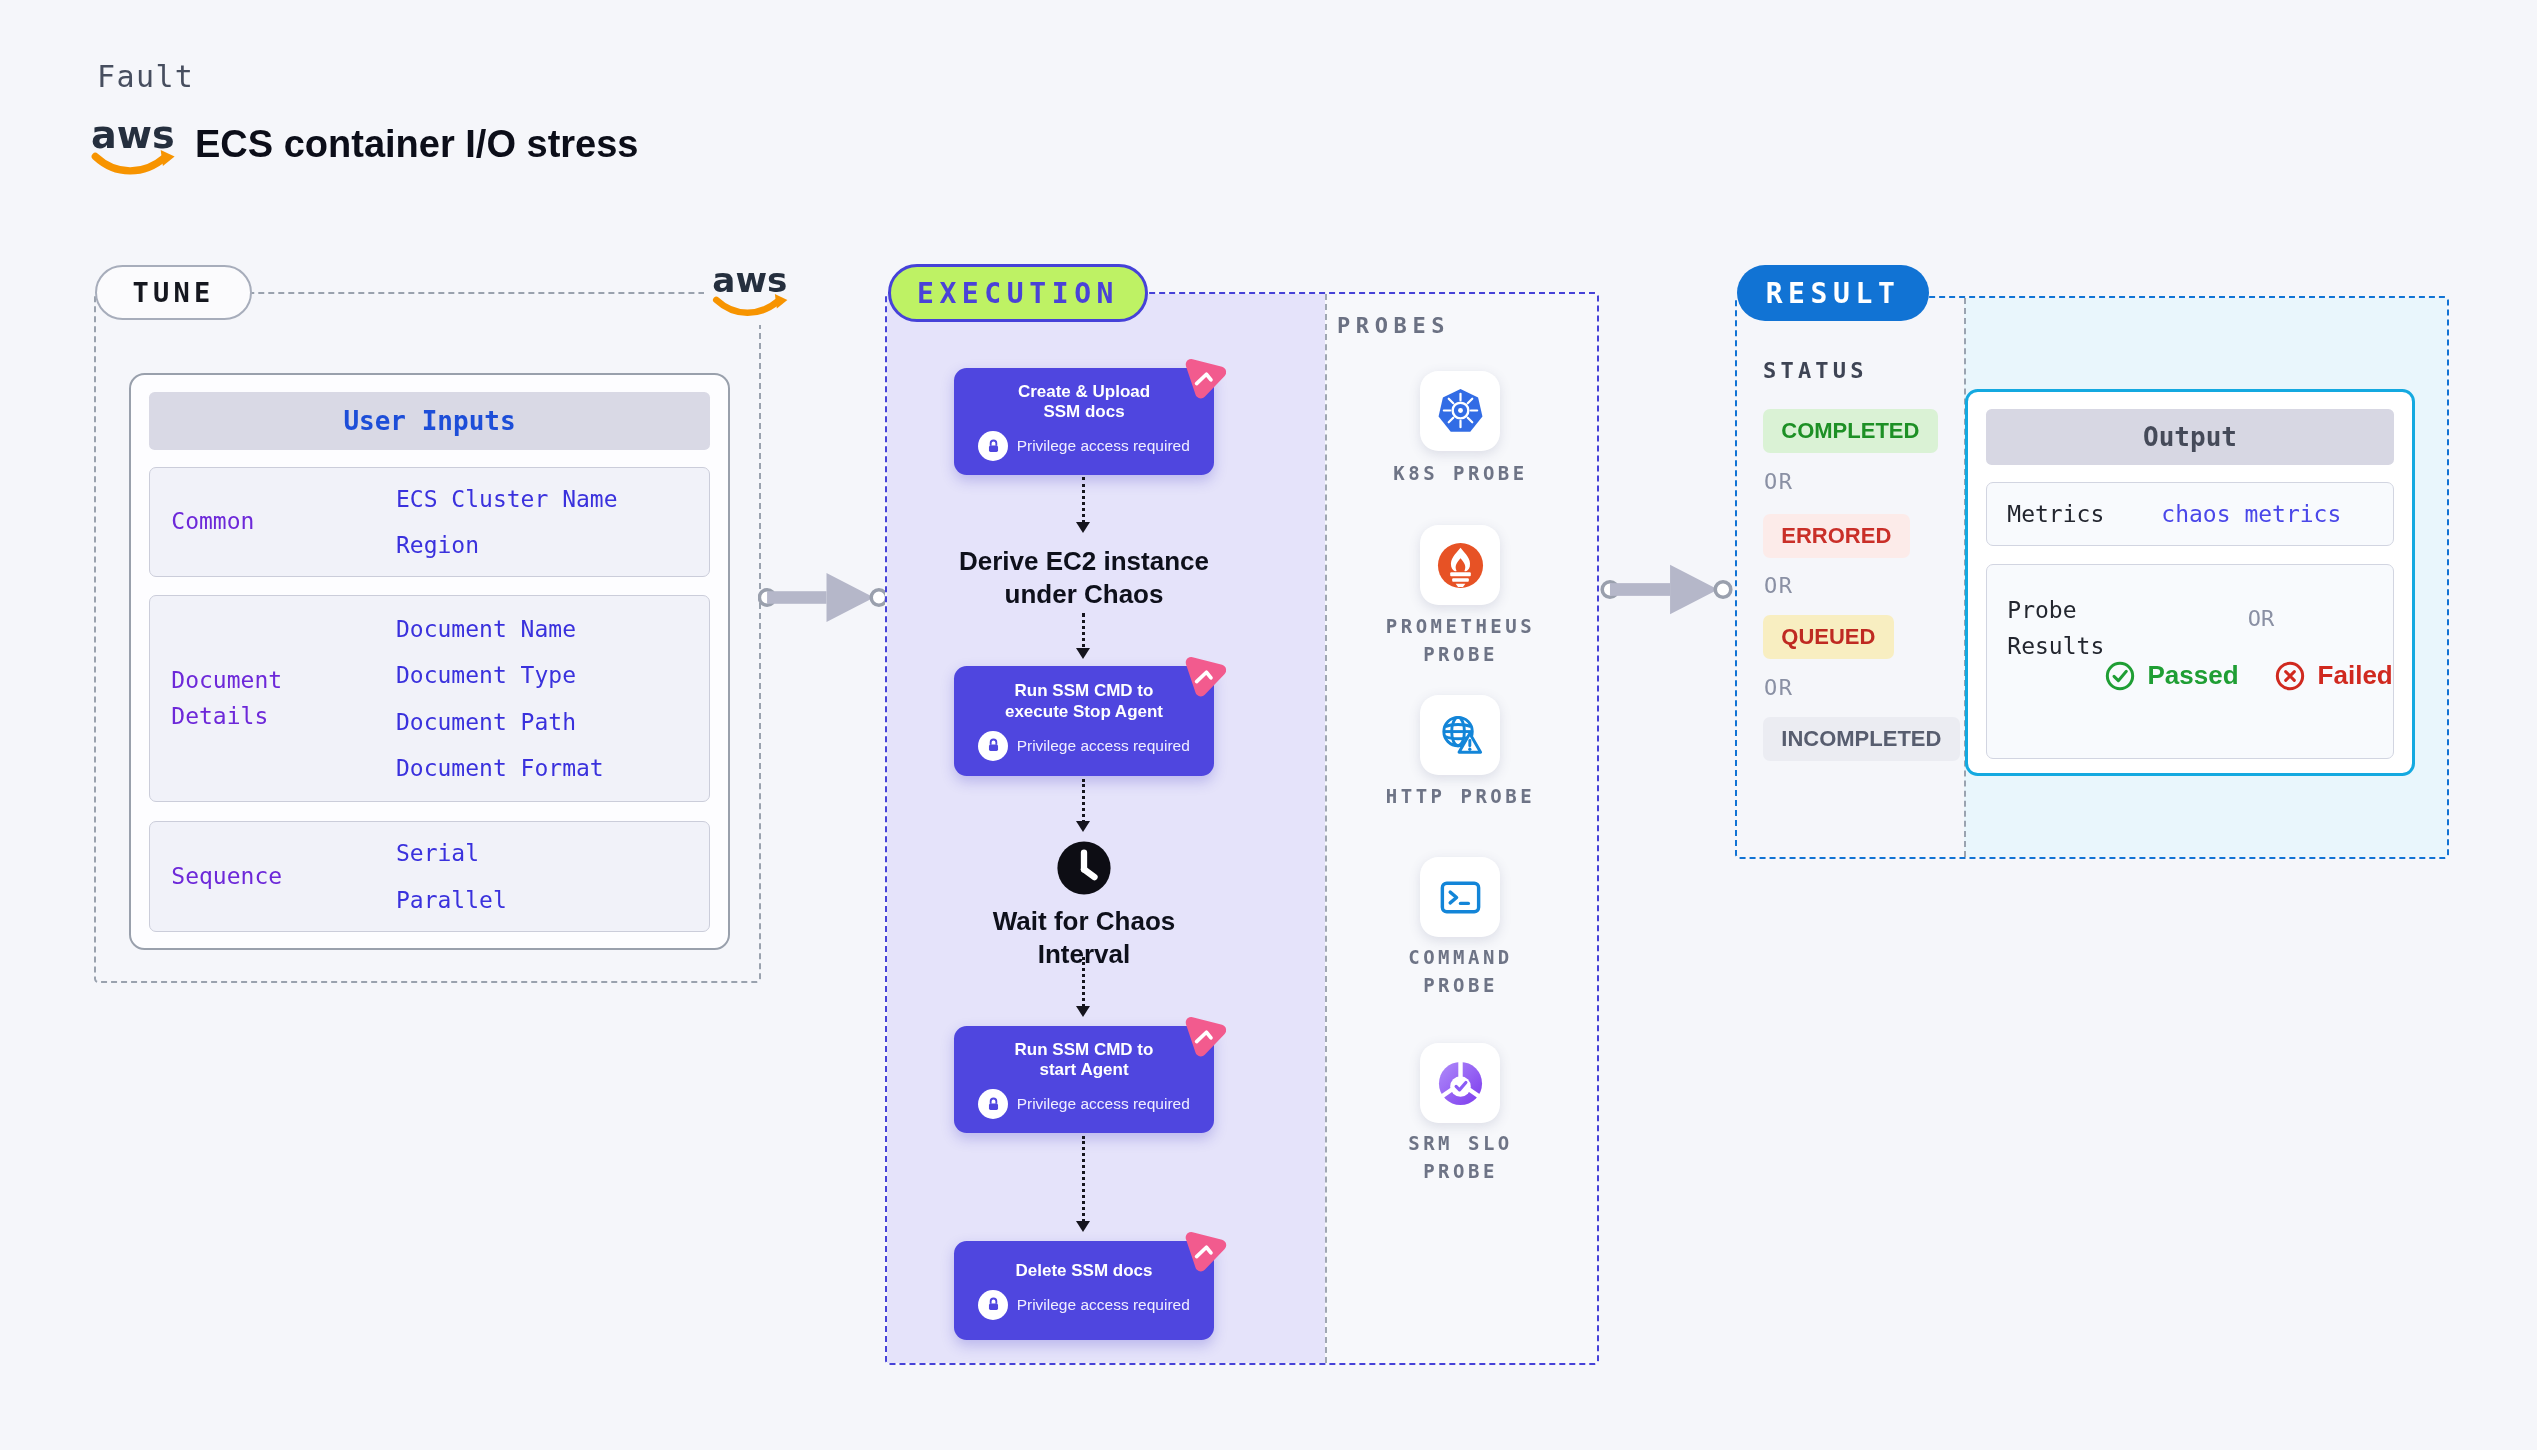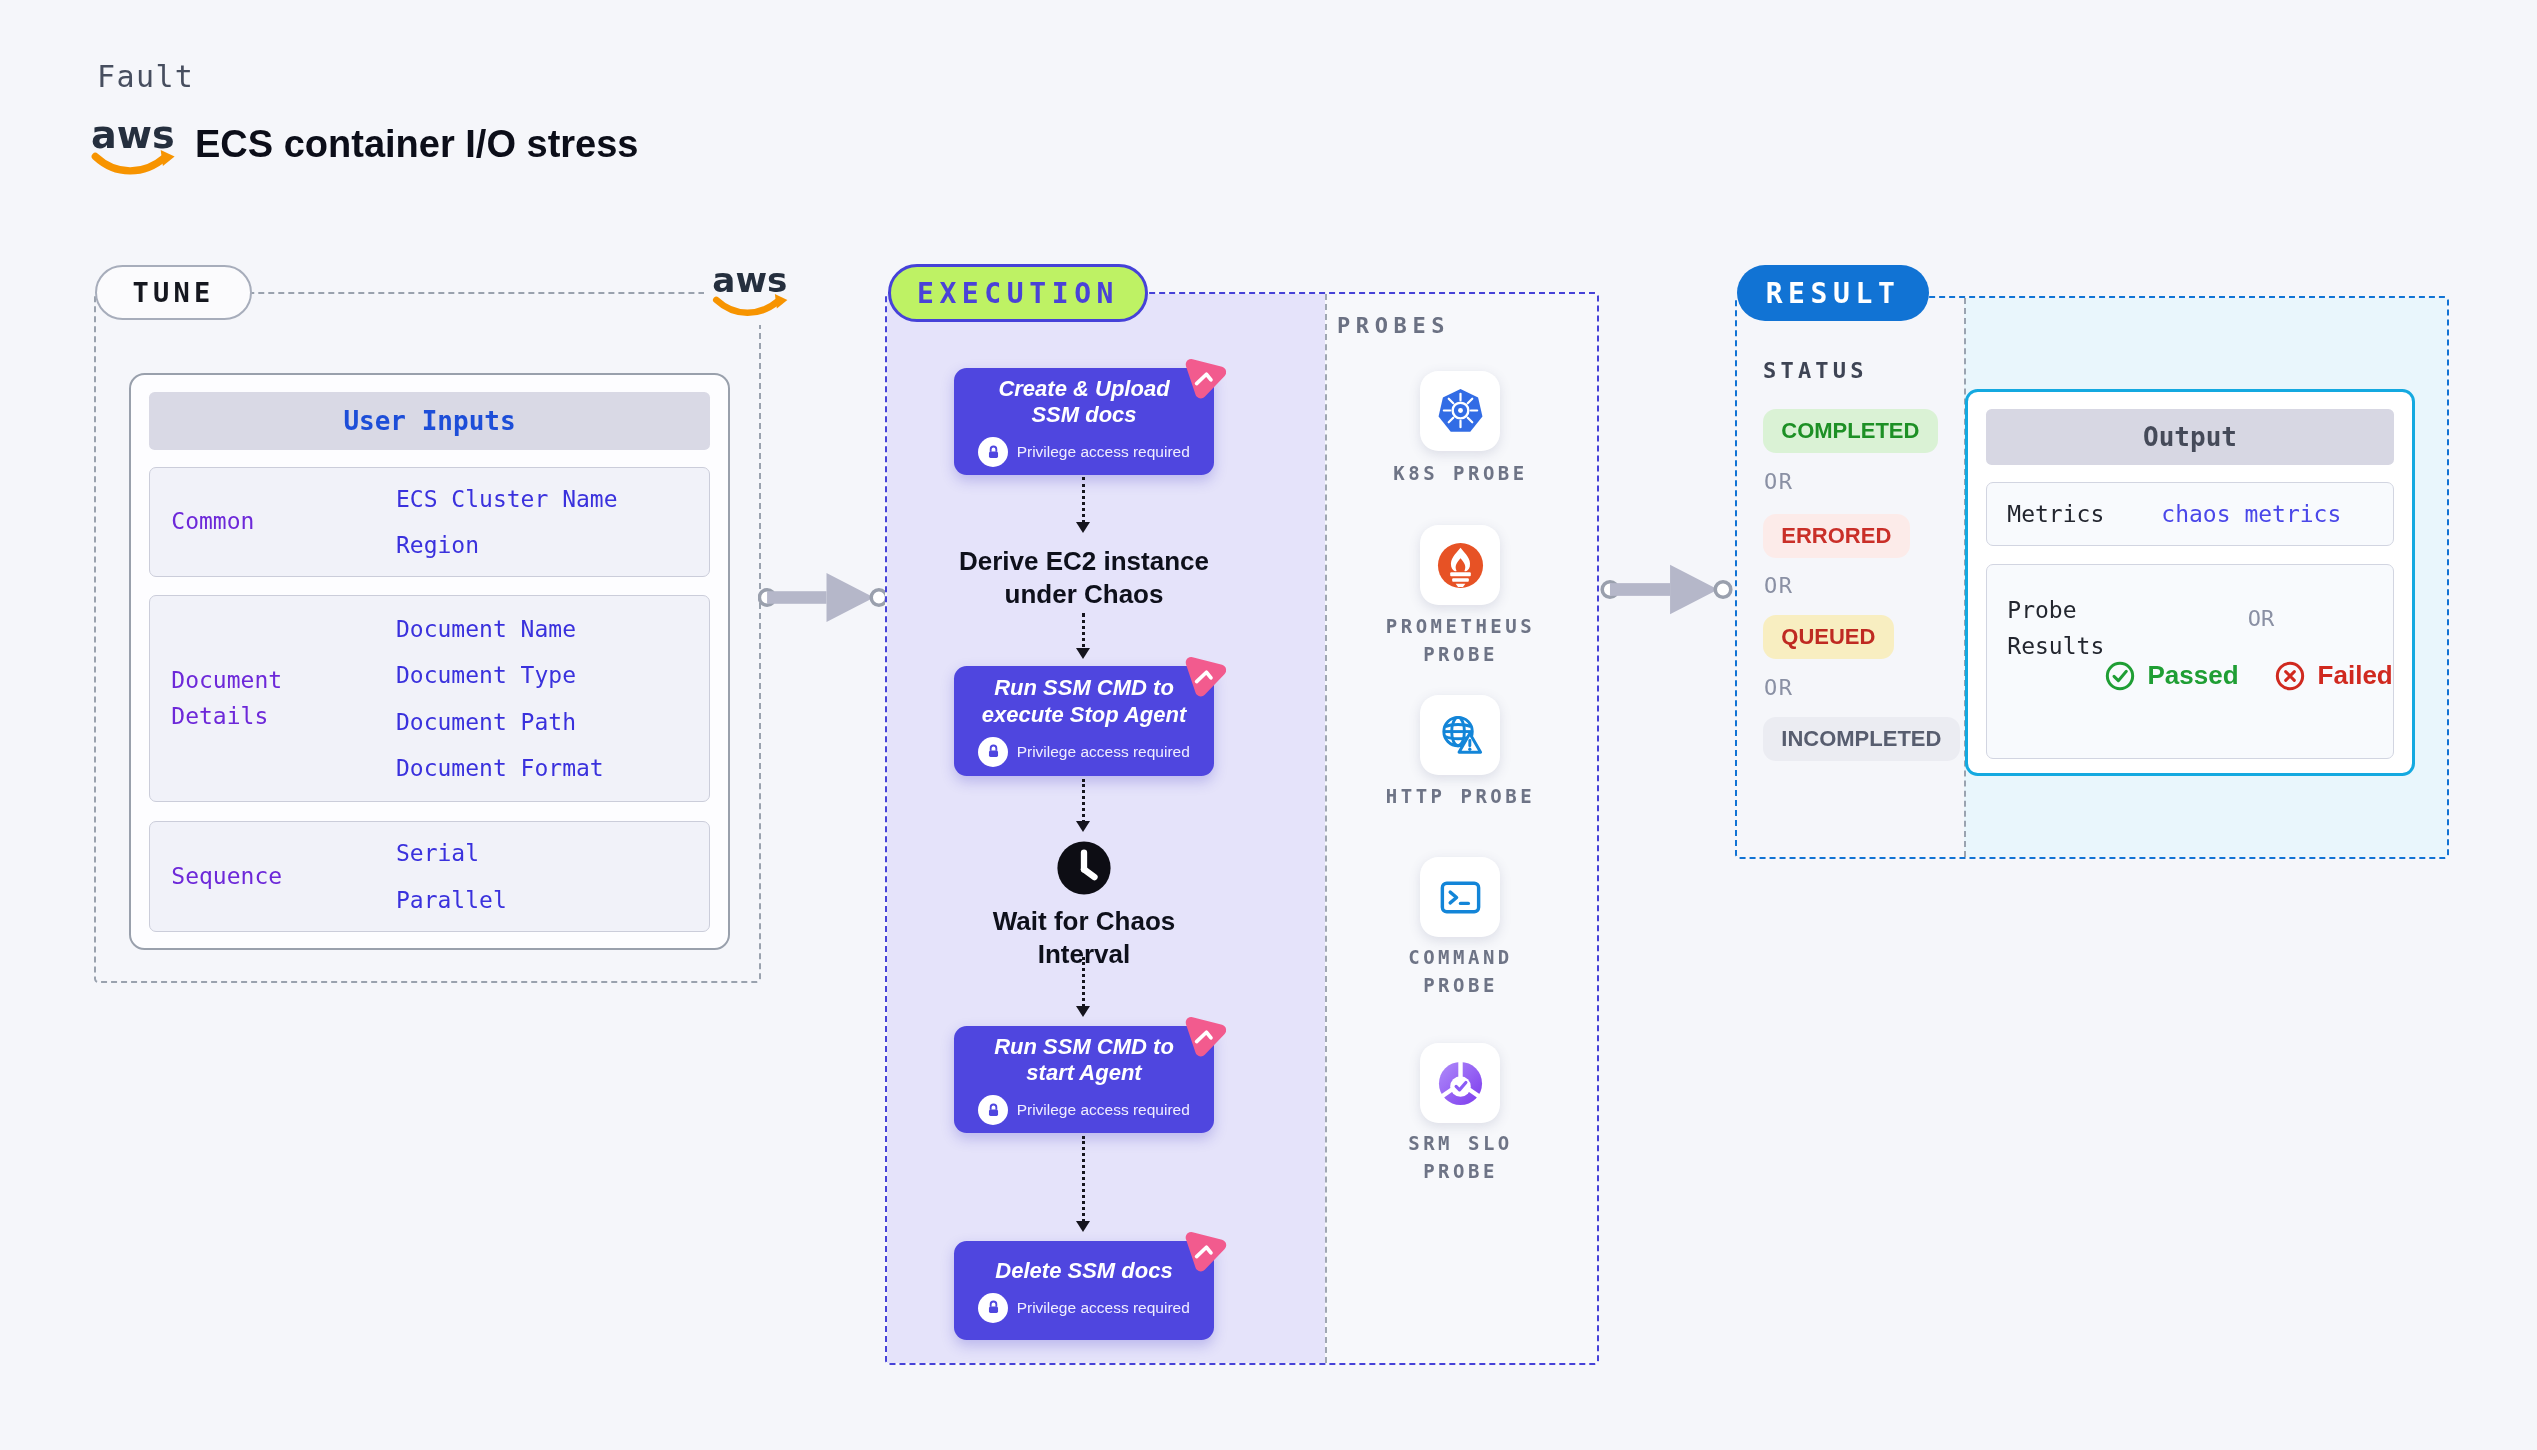--- a/index.html
+++ b/index.html
@@ -39,21 +39,21 @@
   .exec { left:885px; top:292px; width:714px; height:1073px; border:2.8px dashed #4642d8; border-radius:4.2px; background:#f7f8fb; }
   .exec-fill { position:absolute; left:0; top:0; bottom:0; width:438px; background:#e5e3fa; }
   .exec-sep  { position:absolute; left:438px; top:0; bottom:0; border-left:2.1px dashed #a0a7b2; }
   .exec-pill { left:888px; top:264px; width:260px; height:58px; background:#bef264; border:3.5px solid #4642d8;
                border-radius:31px; font:700 28px "DejaVu Sans Mono", monospace; color:#4a42d8; letter-spacing:5.6px; }
   .probes-label { left:1337px; top:313px; font:700 22px "DejaVu Sans Mono", monospace; color:#6b7183; letter-spacing:5.6px; }
 
   .step { left:954px; width:260px; background:#4f46df; border-radius:12.7px; color:#fff; display:flex; flex-direction:column;
           align-items:center; justify-content:center; gap:8.5px; box-shadow:0 5.6px 12.7px rgba(63,56,200,.25); }
   .s0 { top:368px; height:107px; } .s2 { top:666px; height:110px; } .s4 { top:1026px; height:107px; } .s5 { top:1241px; height:99px; }
-  .step-title { font-weight:700; font-size:22px; text-align:center; line-height:1.2;font-style:italic; }
+  .step-title { font-weight:700; font-size:17px; text-align:center; line-height:1.2; }
   .step-note { display:flex; align-items:center; gap:8.5px; font-size:15.5px; color:#f0eeff; }
   .lock-chip { width:30px; height:30px; border-radius:50%; background:#fff; flex:0 0 auto; }
   .badge-pink { position:absolute; top:-12.7px; right:-14px; width:47px; height:47px; transform:rotate(6deg); }
 
   .flow-text { left:936px; width:296px; text-align:center; font-weight:700; font-size:26px; color:#0e101b; line-height:1.25; }
   .t-derive { top:545px; } .t-wait { top:905px; }
   .clock { left:1056px; top:840px; width:56px; height:56px; }
 
   .vconn { left:1082px; width:0; border-left:3.5px dotted #15151d; }
   .vconn::after { content:""; position:absolute; bottom:-4.2px; left:-9.2px; border:7.8px solid transparent; border-top:11.3px solid #15151d; border-bottom:0; }
@@ -66,21 +66,21 @@
             letter-spacing:3.5px; line-height:1.45; }
   .pl0 { top:460px; } .pl1 { top:613px; } .pl2 { top:783px; } .pl3 { top:944px; } .pl4 { top:1130px; }
 
   
   .result { left:1735px; top:296px; width:714px; height:563px; border:2.8px dashed #1173d4; border-radius:4.2px; }
   .result-fill { position:absolute; left:227px; top:0; right:0; bottom:0; background:#e9f6fc; }
   .result-sep  { position:absolute; left:227px; top:0; bottom:0; border-left:2.1px dashed #9aa3b0; }
   .result-pill { left:1737px; top:265px; width:192px; height:56px; background:#1173d4; border-radius:30px; color:#fff;
                  font:700 28px "DejaVu Sans Mono", monospace; letter-spacing:5.6px; }
   .status-label { left:1763px; top:358px; font:700 22px "DejaVu Sans Mono", monospace; color:#3e4454; letter-spacing:4.2px; }
-  .sbadge { left:1763px; font-weight:700; font-size:22px; padding:9.2px 18.3px; border-radius:13px; width:max-content; }
+  .sbadge { left:1763px; font-weight:700; font-size:22px; padding:9.2px 18.3px; border-radius:7px; width:max-content; }
   .sb0 { top:409px; background:#daf2d5; color:#1d9025; }
   .sb1 { top:514px; background:#fcebe9; color:#c92f28; }
   .sb2 { top:615px; background:#f8eec1; color:#bf2a22; }
   .sb3 { top:717px; background:#ebecf2; color:#575d6f; }
   .or { left:1764px; font:400 22px "DejaVu Sans Mono", monospace; color:#8a90a4; letter-spacing:1.4px; }
   .or1 { top:469px; } .or2 { top:573px; } .or3 { top:675px; }
 
   .output { left:1965px; top:389px; width:450px; height:387px; background:#fff; border:3.5px solid #14a9e0; border-radius:12.7px; }
   .out-header { position:absolute; left:18.3px; right:18.3px; top:17px; height:56px; background:#d7d7e3; border-radius:5.6px;
                 font:700 26px "DejaVu Sans Mono", monospace; color:#454a59; }

